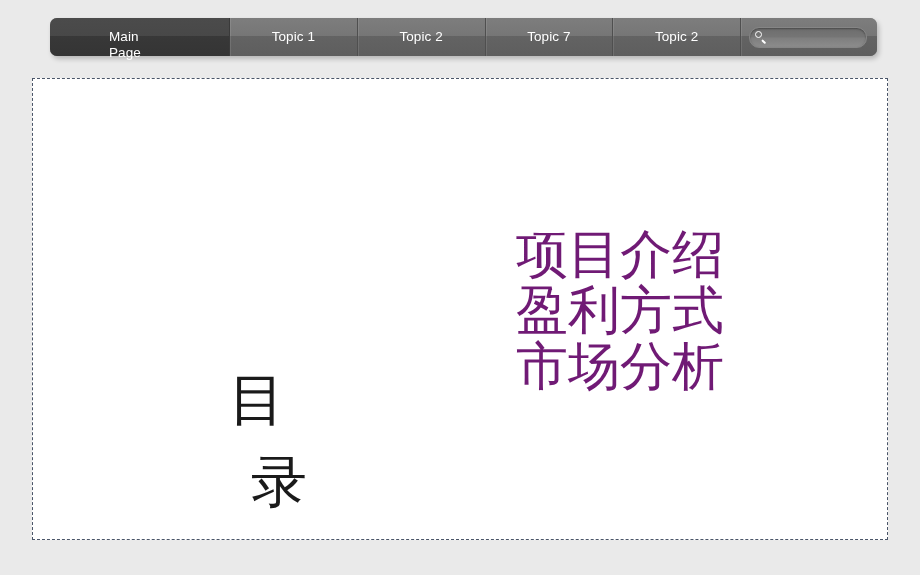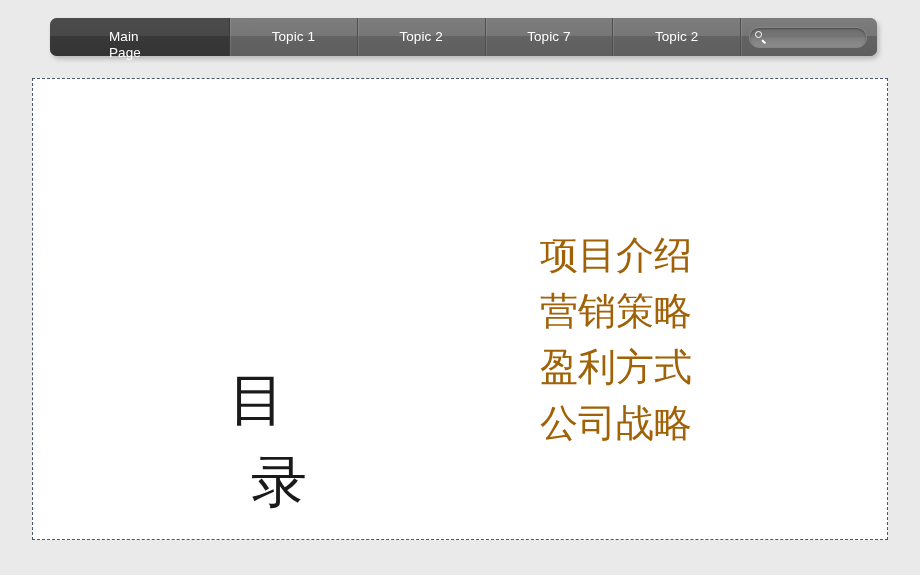--- a/index.html
+++ b/index.html
@@ -163,23 +163,23 @@
   #toc-title .ln2 {
     display: block;
     padding-left: 22px;
   }
 
   #toc-list {
     position: absolute;
     left: 483px;
     top: 148px;
     width: 200px;
-    color: #a16207;
+    color: #701a75;
     font-family: "Liberation Serif", "DejaVu Serif", serif;
-    font-size: 38px;
+    font-size: 52px;
     line-height: 56px;
     text-align: center;
     user-select: none;
   }
   #toc-list .toc-item {
     display: block;
     white-space: nowrap;
   }
 </style>
 </head>
@@ -219,18 +219,17 @@
 
 <div id="slide">
 
   <div id="toc-title">
     <span class="ln1">目</span>
     <span class="ln2">录</span>
   </div>
 
   <div id="toc-list">
     <span class="toc-item">项目介绍</span>
-    <span class="toc-item">营销策略</span>
     <span class="toc-item">盈利方式</span>
-    <span class="toc-item">公司战略</span>
+    <span class="toc-item">市场分析</span>
   </div>
 
 </div>
 
 </body></html>

